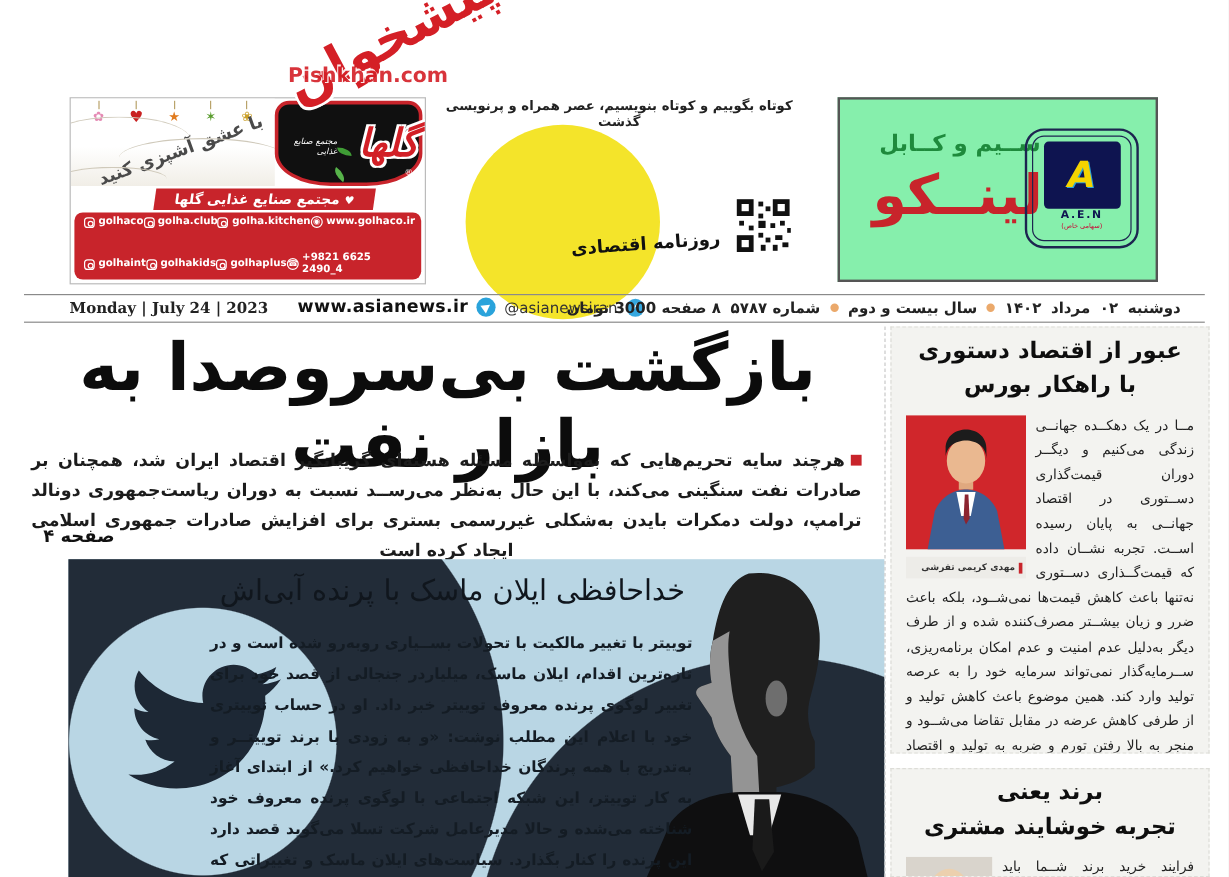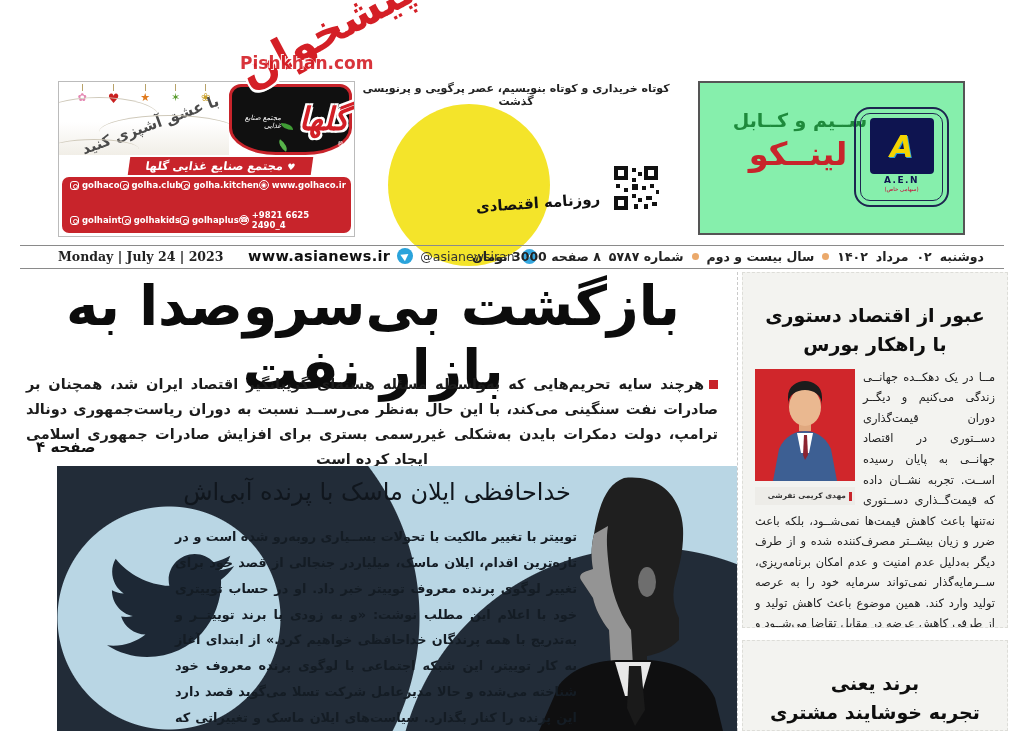--- a/index.html
+++ b/index.html
@@ -69,21 +69,21 @@
   .asia-sub { position:absolute; left:468px; top:194px; width:140px; text-align:center;
     font-size:15px; font-weight:bold; color:#111; transform:rotate(-4deg); }
   .qr { position:absolute; left:612px; top:164px; }
 
   
   .ad-linko { position:absolute; left:698px; top:81px; width:267px; height:154px;
     border:2px solid #555; background:#86efac;padding-left:34px; }
   .linko-l1 { position:absolute; left:30px; top:26px; width:140px; text-align:center;
     font-size:19px; font-weight:bold; color:#1e8a3c; }
   .linko-l2 { position:absolute; left:18px; top:52px; width:160px; text-align:center;
-    font-size:32px; font-weight:bold; color:#c8242b; line-height:1.2; }
+    font-size:46px; font-weight:bold; color:#c8242b; line-height:1.2; }
   .aen { position:absolute; right:14px; top:24px; width:95px; height:100px;
     border:2.5px solid #1d2550; border-radius:16px; padding:4px; }
   .aen-mid { width:100%; height:100%; border:1.5px solid #1d2550; border-radius:10px; padding:4px 6px 2px 6px;
     display:flex; flex-direction:column; align-items:center; }
   .aen-core { position:relative; width:64px; height:56px; background:#0e1450; border-radius:4px;
     display:flex; align-items:center; justify-content:center; }
   .aen-a { color:#f5d400; font-size:30px; font-weight:bold; font-style:italic;
     text-shadow:1px 1px 0 #2aa0d8; }
   .aen-text { font-size:9px; font-weight:bold; color:#0e1450; letter-spacing:1.5px; margin-top:1px; }
   .aen-cap { font-size:5.5px; color:#c03; margin-top:1px; white-space:nowrap; }
@@ -126,21 +126,21 @@
     font-size:24px; font-weight:normal; color:#10161d; cursor:pointer; }
   .musk-body { position:absolute; left:118px; top:58px; width:402px; direction:rtl;
     font-size:12.8px; font-weight:600; color:#141c24; line-height:2.02;
     text-align:justify; text-align-last:center; }
   .bird-svg { position:absolute; left:36px; top:76px; }
   .musk-svg { position:absolute; left:472px; top:4px; }
 
   
   .divider { position:absolute; left:737px; top:272px; height:459px; border-left:1px dashed #c9c9c9; }
   .side-box { position:absolute; left:742px; width:266px; background:#f3f3f0;
-    border:1px dashed #ddddd8; padding:28px 12px; overflow:hidden; }
+    border:1px dashed #ddddd8; padding:5px 12px; overflow:hidden; }
   .box1 { top:272px; height:356px; }
   .box2 { top:640px; height:91px; }
   .side-title { text-align:center; font-size:19px; font-weight:bold; color:#0e0e0e;
     line-height:1.55; margin-bottom:7px; cursor:pointer; }
   .side-body { direction:rtl; font-size:11.4px; color:#222; line-height:1.8; text-align:justify; }
   .side-photo { float:left; width:100px; margin:2px 8px 4px 0; }
   .side-photo figcaption { display:flex; align-items:center; direction:rtl; gap:3px;
     background:#edece8; font-size:7.5px; font-weight:bold; color:#333; padding:2px 3px; }
   .cap-bar { width:3px; height:9px; background:#c8242b; flex:0 0 auto; }
   .side-photo2 { float:left; width:72px; margin:2px 8px 0 0; }
@@ -214,21 +214,21 @@
           </span>
       </div>
     </div>
   </div>
 
   <div class="watermark">
     <div class="wm-fa">پیشخوان</div>
     <div class="wm-url">Pishkhan.com</div>
   </div>
 
-  <div class="tagline" dir="rtl">کوتاه خریداری و کوتاه بنویسیم، عصر پرگویی و پرنویسی گذشت</div>
+  <div class="tagline" dir="rtl">کوتاه بگوییم و کوتاه بنویسیم، عصر همراه و پرنویسی گذشت</div>
   <div class="sun"></div>
   <div class="asia-sub" dir="rtl">روزنامه اقتصادی</div>
   <svg class="qr" width="48" height="48" viewBox="0 0 48 48">
     <rect width="48" height="48" fill="#fff"></rect>
     <g fill="#111">
       <rect x="2" y="2" width="14" height="14"></rect>
         <rect x="32" y="2" width="14" height="14"></rect>
         <rect x="2" y="32" width="14" height="14"></rect>
       <rect x="6" y="6" width="6" height="6" fill="#fff"></rect>
         <rect x="36" y="6" width="6" height="6" fill="#fff"></rect>

